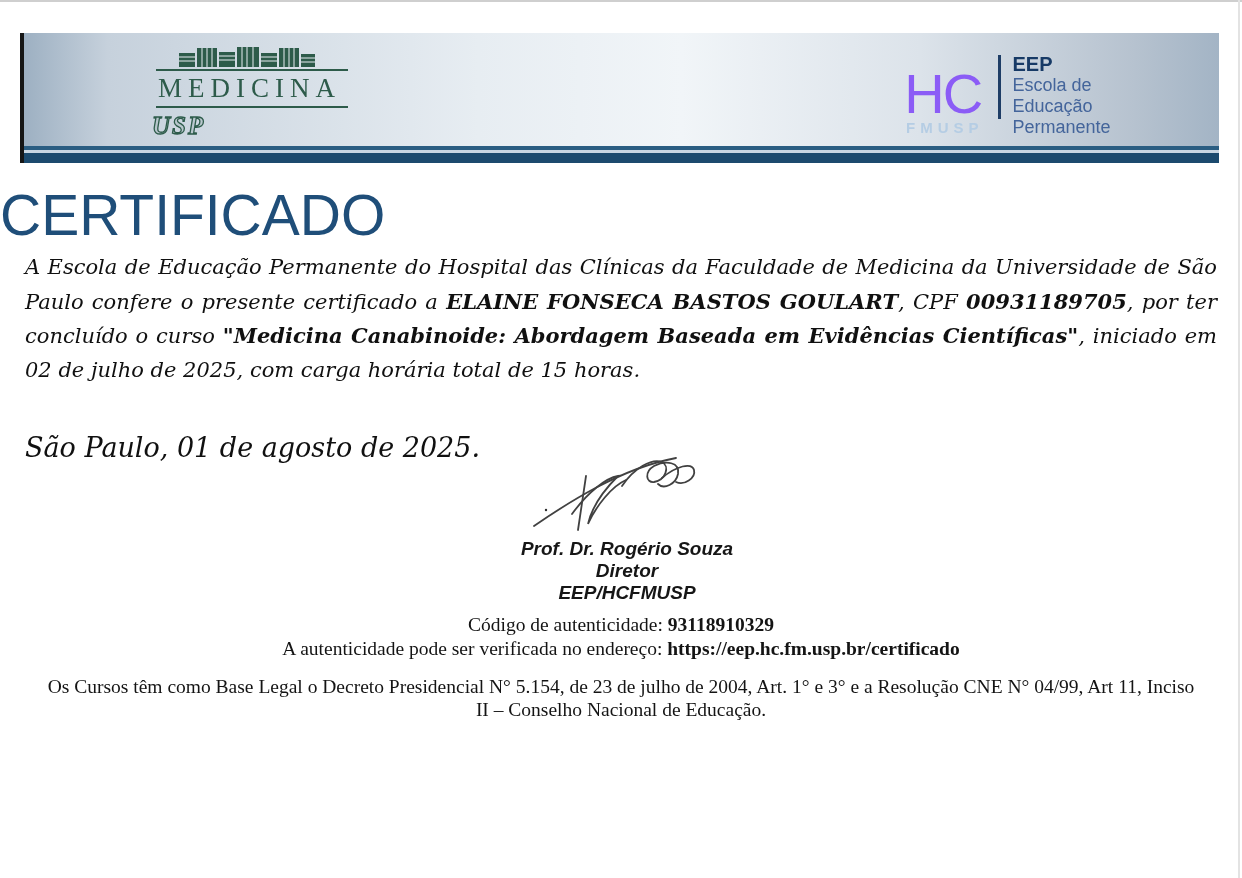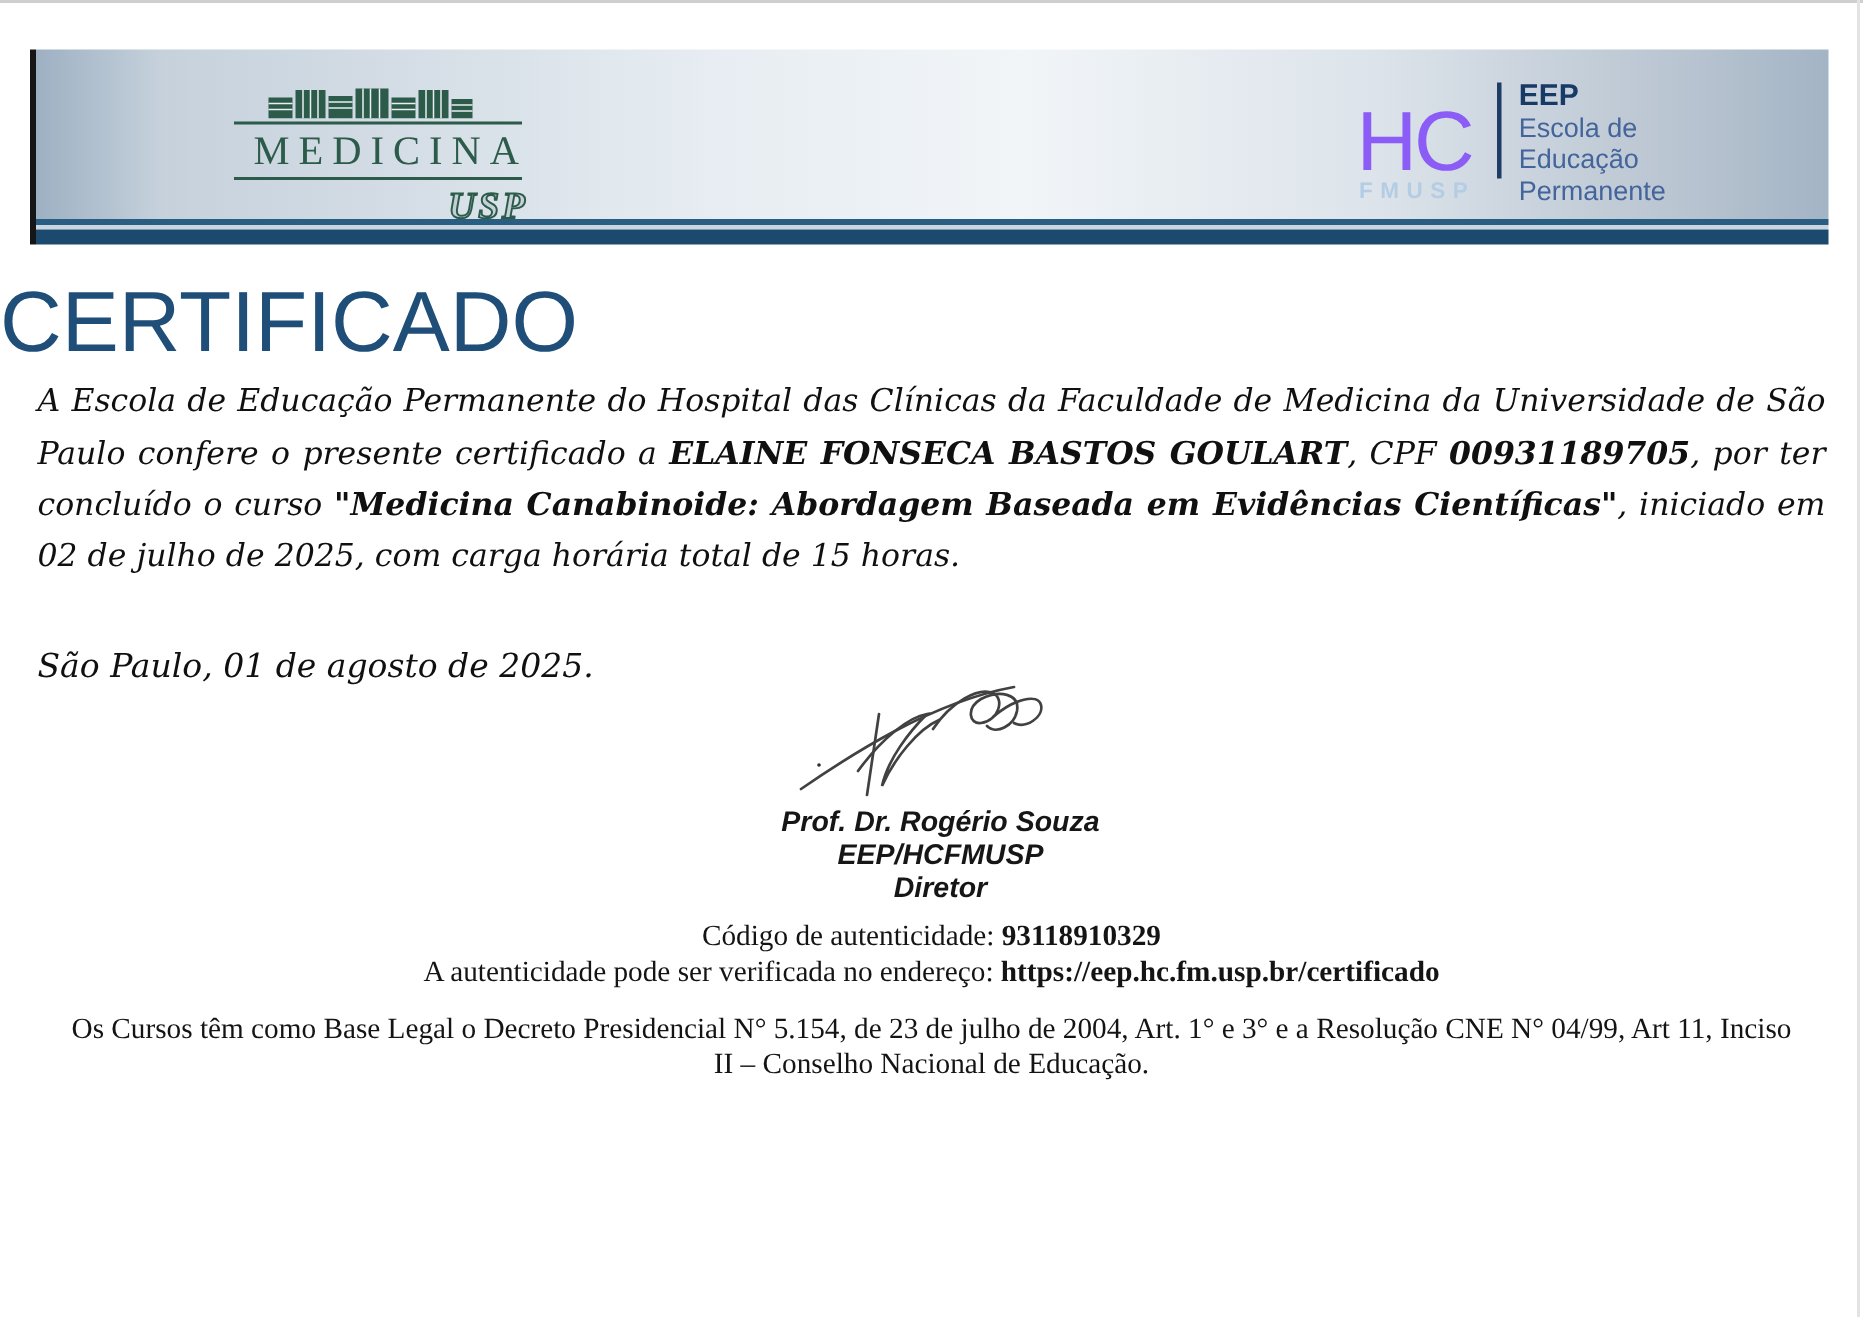--- a/index.html
+++ b/index.html
@@ -25,21 +25,21 @@
     position:absolute;left:0;top:0;right:0;height:113px;
     background:linear-gradient(to right,
       #9db0c2 0%, #c6d1dc 7%, #e7edf2 38%, #f1f5f8 55%,
       #dce3ea 75%, #b6c2cf 93%, #a3b4c5 100%);
   }
   .stripe-thin{position:absolute;left:0;right:0;top:113px;height:4px;background:#2a5d82;}
   .stripe-gap{position:absolute;left:0;right:0;top:117px;height:3px;background:#c9d6e2;}
   .stripe-thick{position:absolute;left:0;right:0;top:120px;height:10px;background:#1c4a6e;}
 
   
-  .medicina-logo{position:absolute;left:128px;top:24px;width:200px;text-align:right;}
+  .medicina-logo{position:absolute;left:128px;top:12px;width:200px;text-align:left;}
   .medicina-logo .rule{height:2px;background:#2d5b4a;margin:2px 4px;}
   .medicina-title{
     font-family:"Liberation Serif", serif;
     font-size:27px;letter-spacing:6px;color:#2d5b4a;font-weight:400;
     padding-left:6px; 
   }
   .usp-text{
     display:inline-block;margin-top:2px;
     font-family:"Liberation Serif", serif;font-style:italic;font-weight:bold;
     font-size:25px;letter-spacing:2px;
@@ -75,21 +75,21 @@
     position:absolute;left:25px;top:251px;width:1192px;
     font-family:"DejaVu Serif", serif;font-style:italic;
     font-size:21px;line-height:33.5px;color:#101010;
     text-align:justify;
   }
   .body-text b{font-weight:bold;}
 
   .date-line{
     position:absolute;left:25px;top:432px;
     font-family:"DejaVu Serif", serif;font-style:italic;
-    font-size:22px;color:#101010;
+    font-size:27px;color:#101010;
   }
 
   
   .signature-wrap{position:absolute;left:0;top:452px;width:1242px;text-align:center;}
   .signature-svg{display:block;margin:0 auto;}
   .sig-name-block{
     margin-top:4px;
     font-family:"Liberation Sans", sans-serif;font-weight:bold;font-style:italic;
     font-size:19px;line-height:22px;color:#161616;padding-left:12px;
   }
@@ -183,22 +183,22 @@
         <path d="M8,74 C40,52 95,16 150,6"></path>
         <path d="M46,62 C62,40 80,26 92,24 C80,36 66,54 62,72 C70,54 86,34 100,28"></path>
         <path d="M96,34 C108,16 126,6 136,10 C144,14 140,28 128,30 C120,31 118,20 128,14 C140,8 154,10 152,22 C150,32 138,38 132,32"></path>
         <path d="M136,26 C150,14 166,10 168,18 C170,26 158,34 150,30"></path>
         <path d="M60,24 L52,78"></path>
       </g>
       <circle cx="20" cy="58" r="1.2" fill="#2d2d2d"></circle>
     </svg>
     <div class="sig-name-block">
       <div>Prof. Dr. Rogério Souza</div>
+      <div>Diretor</div>
       <div>EEP/HCFMUSP</div>
-      <div>Diretor</div>
     </div>
   </div>
 
   <div class="footer">
     <div class="row">
       <span>Código de autenticidade: </span><b>93118910329</b>
     </div>
     <div class="row">
       <span>A autenticidade pode ser verificada no endereço: </span><b>https://eep.hc.fm.usp.br/certificado</b>
     </div>

